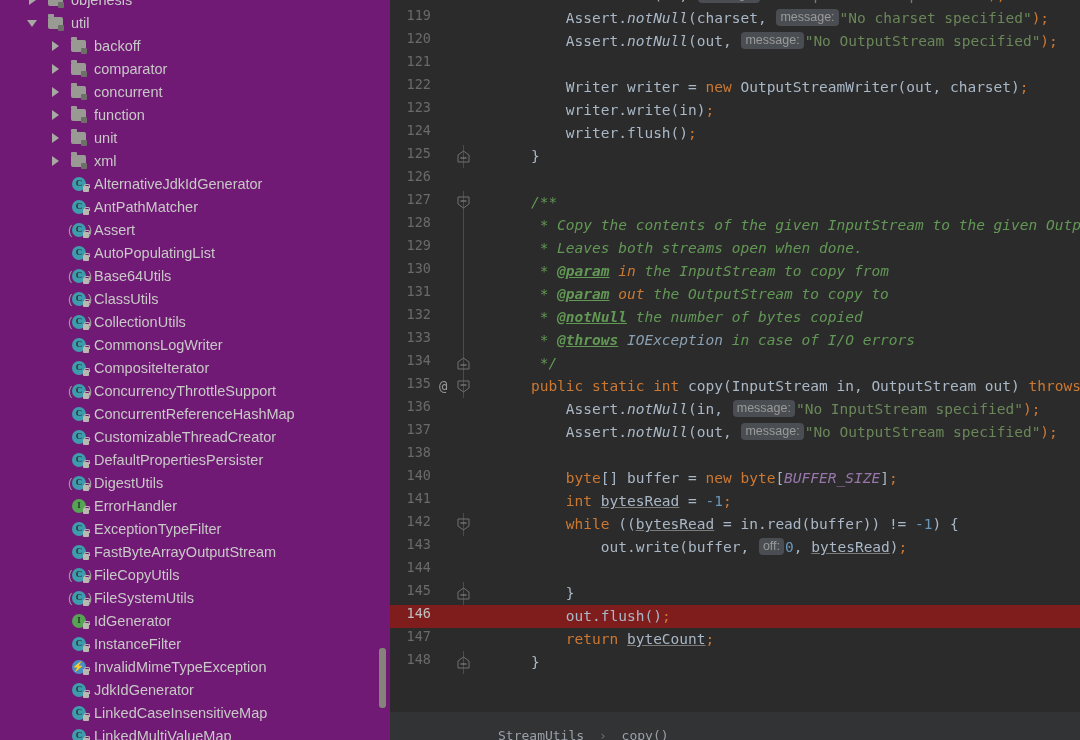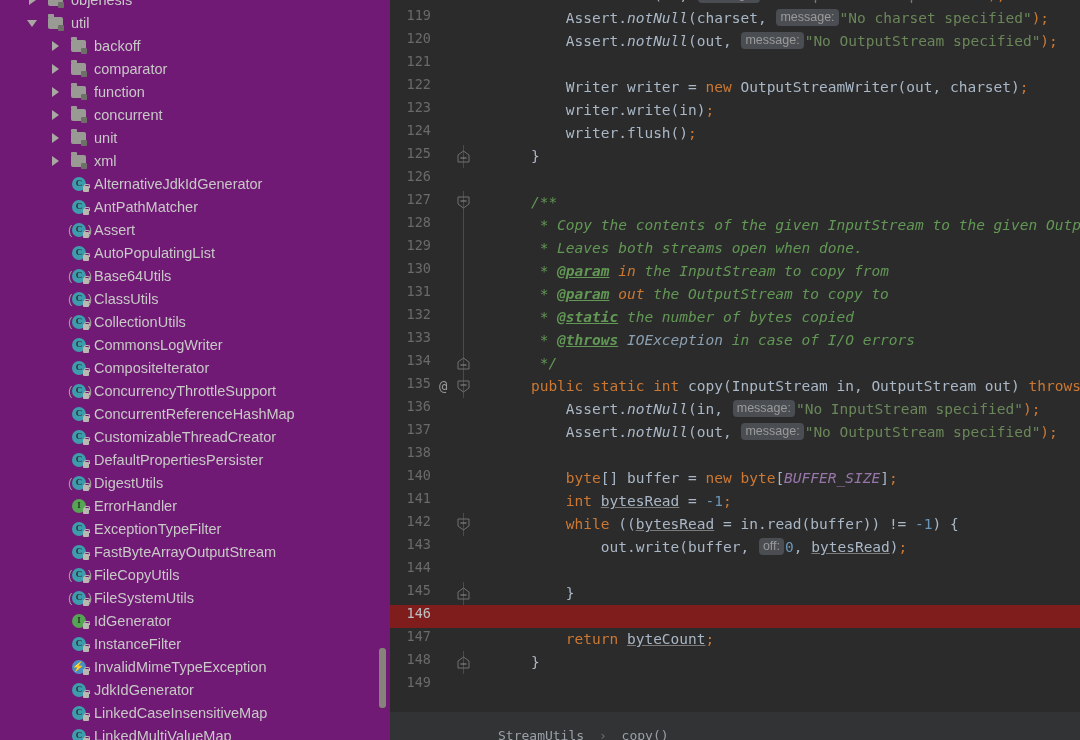--- a/index.html
+++ b/index.html
@@ -334,30 +334,30 @@
           </div>
           <span class="tree-label">comparator</span>
         </div>
         <div class="tree-row">
           <div style="flex: 0 0 49px;"></div>
           <div class="tree-arrow collapsed"></div>
           <div style="flex: 0 0 9px;"></div>
           <div class="tree-icon">
             <span class="ic-folder"></span>
           </div>
+          <span class="tree-label">concurrent</span>
+        </div>
+        <div class="tree-row">
+          <div style="flex: 0 0 49px;"></div>
+          <div class="tree-arrow collapsed"></div>
+          <div style="flex: 0 0 9px;"></div>
+          <div class="tree-icon">
+            <span class="ic-folder"></span>
+          </div>
           <span class="tree-label">function</span>
-        </div>
-        <div class="tree-row">
-          <div style="flex: 0 0 49px;"></div>
-          <div class="tree-arrow collapsed"></div>
-          <div style="flex: 0 0 9px;"></div>
-          <div class="tree-icon">
-            <span class="ic-folder"></span>
-          </div>
-          <span class="tree-label">concurrent</span>
         </div>
         <div class="tree-row">
           <div style="flex: 0 0 49px;"></div>
           <div class="tree-arrow collapsed"></div>
           <div style="flex: 0 0 9px;"></div>
           <div class="tree-icon">
             <span class="ic-folder"></span>
           </div>
           <span class="tree-label">unit</span>
         </div>
@@ -655,21 +655,21 @@
               </svg></span></div><div class="code"><span class="plain">    }</span></div></div>
         <div class="line"><div class="lineno">126</div><div class="gutter"></div><div class="code"></div></div>
         <div class="line"><div class="lineno">127</div><div class="gutter"><span class="foldrail"></span><span class="foldmark"><svg width="13" height="13" viewBox="0 0 13 13">
                 <path d="M1 1 H12 V8 L6.5 12 L1 8 Z" fill="none" stroke="#707070" stroke-width="1"></path>
                 <line x1="3.5" y1="5" x2="9.5" y2="5" stroke="#909090" stroke-width="1"></line>
               </svg></span></div><div class="code"><span class="cmt">    /**</span></div></div>
         <div class="line"><div class="lineno">128</div><div class="gutter"><span class="foldrail"></span></div><div class="code"><span class="cmt">     * Copy the contents of the given InputStream to the given OutputStre</span></div></div>
         <div class="line"><div class="lineno">129</div><div class="gutter"><span class="foldrail"></span></div><div class="code"><span class="cmt">     * Leaves both streams open when done.</span></div></div>
         <div class="line"><div class="lineno">130</div><div class="gutter"><span class="foldrail"></span></div><div class="code"><span class="cmt">     * </span><span class="tag">@param</span><span class="pname"> in</span><span class="cmt"> the InputStream to copy from</span></div></div>
         <div class="line"><div class="lineno">131</div><div class="gutter"><span class="foldrail"></span></div><div class="code"><span class="cmt">     * </span><span class="tag">@param</span><span class="pname"> out</span><span class="cmt"> the OutputStream to copy to</span></div></div>
-        <div class="line"><div class="lineno">132</div><div class="gutter"><span class="foldrail"></span></div><div class="code"><span class="cmt">     * </span><span class="tag">@static</span><span class="cmt"> the number of bytes copied</span></div></div>
+        <div class="line"><div class="lineno">132</div><div class="gutter"><span class="foldrail"></span></div><div class="code"><span class="cmt">     * </span><span class="tag">@notNull</span><span class="cmt"> the number of bytes copied</span></div></div>
         <div class="line"><div class="lineno">133</div><div class="gutter"><span class="foldrail"></span></div><div class="code"><span class="cmt">     * </span><span class="tag">@throws</span><span class="ctype"> IOException</span><span class="cmt"> in case of I/O errors</span></div></div>
         <div class="line"><div class="lineno">134</div><div class="gutter"><span class="foldrail"></span><span class="foldmark"><svg width="13" height="13" viewBox="0 0 13 13">
                 <path d="M1 12 H12 V5 L6.5 1 L1 5 Z" fill="none" stroke="#707070" stroke-width="1"></path>
                 <line x1="3.5" y1="8" x2="9.5" y2="8" stroke="#909090" stroke-width="1"></line>
               </svg></span></div><div class="code"><span class="cmt">     */</span></div></div>
         <div class="line"><div class="lineno">135</div><div class="gutter"><span class="foldrail"></span><span class="foldmark"><svg width="13" height="13" viewBox="0 0 13 13">
                 <path d="M1 1 H12 V8 L6.5 12 L1 8 Z" fill="none" stroke="#707070" stroke-width="1"></path>
                 <line x1="3.5" y1="5" x2="9.5" y2="5" stroke="#909090" stroke-width="1"></line>
               </svg></span><span class="annot-at">@</span></div><div class="code"><span class="plain">    </span><span class="kw">public static int </span><span class="plain">copy(InputStream in, OutputStream out) </span><span class="kw">throws </span></div></div>
         <div class="line"><div class="lineno">136</div><div class="gutter"></div><div class="code"><span class="plain">        </span><span class="plain">Assert.</span><span class="stat">notNull</span><span class="plain">(in, </span><span class="hint">message:</span><span class="str">"No InputStream specified"</span><span class="kw">);</span></div></div>
@@ -680,27 +680,26 @@
         <div class="line"><div class="lineno">142</div><div class="gutter"><span class="foldrail"></span><span class="foldmark"><svg width="13" height="13" viewBox="0 0 13 13">
                 <path d="M1 1 H12 V8 L6.5 12 L1 8 Z" fill="none" stroke="#707070" stroke-width="1"></path>
                 <line x1="3.5" y1="5" x2="9.5" y2="5" stroke="#909090" stroke-width="1"></line>
               </svg></span></div><div class="code"><span class="plain">        </span><span class="kw">while </span><span class="plain">((</span><span class="localvar">bytesRead</span><span class="plain"> = in.read(buffer)) != </span><span class="num">-1</span><span class="plain">) {</span></div></div>
         <div class="line"><div class="lineno">143</div><div class="gutter"></div><div class="code"><span class="plain">            out.write(buffer, </span><span class="hint">off:</span><span class="num">0</span><span class="plain">, </span><span class="localvar">bytesRead</span><span class="plain">)</span><span class="kw">;</span></div></div>
         <div class="line"><div class="lineno">144</div><div class="gutter"></div></div>
         <div class="line"><div class="lineno">145</div><div class="gutter"><span class="foldrail"></span><span class="foldmark"><svg width="13" height="13" viewBox="0 0 13 13">
                 <path d="M1 12 H12 V5 L6.5 1 L1 5 Z" fill="none" stroke="#707070" stroke-width="1"></path>
                 <line x1="3.5" y1="8" x2="9.5" y2="8" stroke="#909090" stroke-width="1"></line>
               </svg></span></div><div class="code"><span class="plain">        }</span></div></div>
-        <div class="line current"><div class="lineno">146</div><div class="gutter"></div></div>
+        <div class="line current"><div class="lineno">146</div><div class="gutter"></div><div class="code"><span class="plain">        out.flush()</span><span class="kw">;</span></div></div>
         <div class="line"><div class="lineno">147</div><div class="gutter"></div><div class="code"><span class="plain">        </span><span class="kw">return </span><span class="localvar">byteCount</span><span class="kw">;</span></div></div>
         <div class="line"><div class="lineno">148</div><div class="gutter"><span class="foldrail"></span><span class="foldmark"><svg width="13" height="13" viewBox="0 0 13 13">
                 <path d="M1 12 H12 V5 L6.5 1 L1 5 Z" fill="none" stroke="#707070" stroke-width="1"></path>
                 <line x1="3.5" y1="8" x2="9.5" y2="8" stroke="#909090" stroke-width="1"></line>
               </svg></span></div><div class="code"><span class="plain">    }</span></div></div>
-        <div class="line"><div class="lineno">149</div><div class="gutter"></div><div class="code"></div></div>
       </div>
 
     <div id="hscroll-track">
       <div id="hscroll-thumb"></div>
     </div>
 
     <div id="breadcrumb">
       <div class="inner">
         <span class="crumb">StreamUtils</span>
         <span class="sep">›</span>

